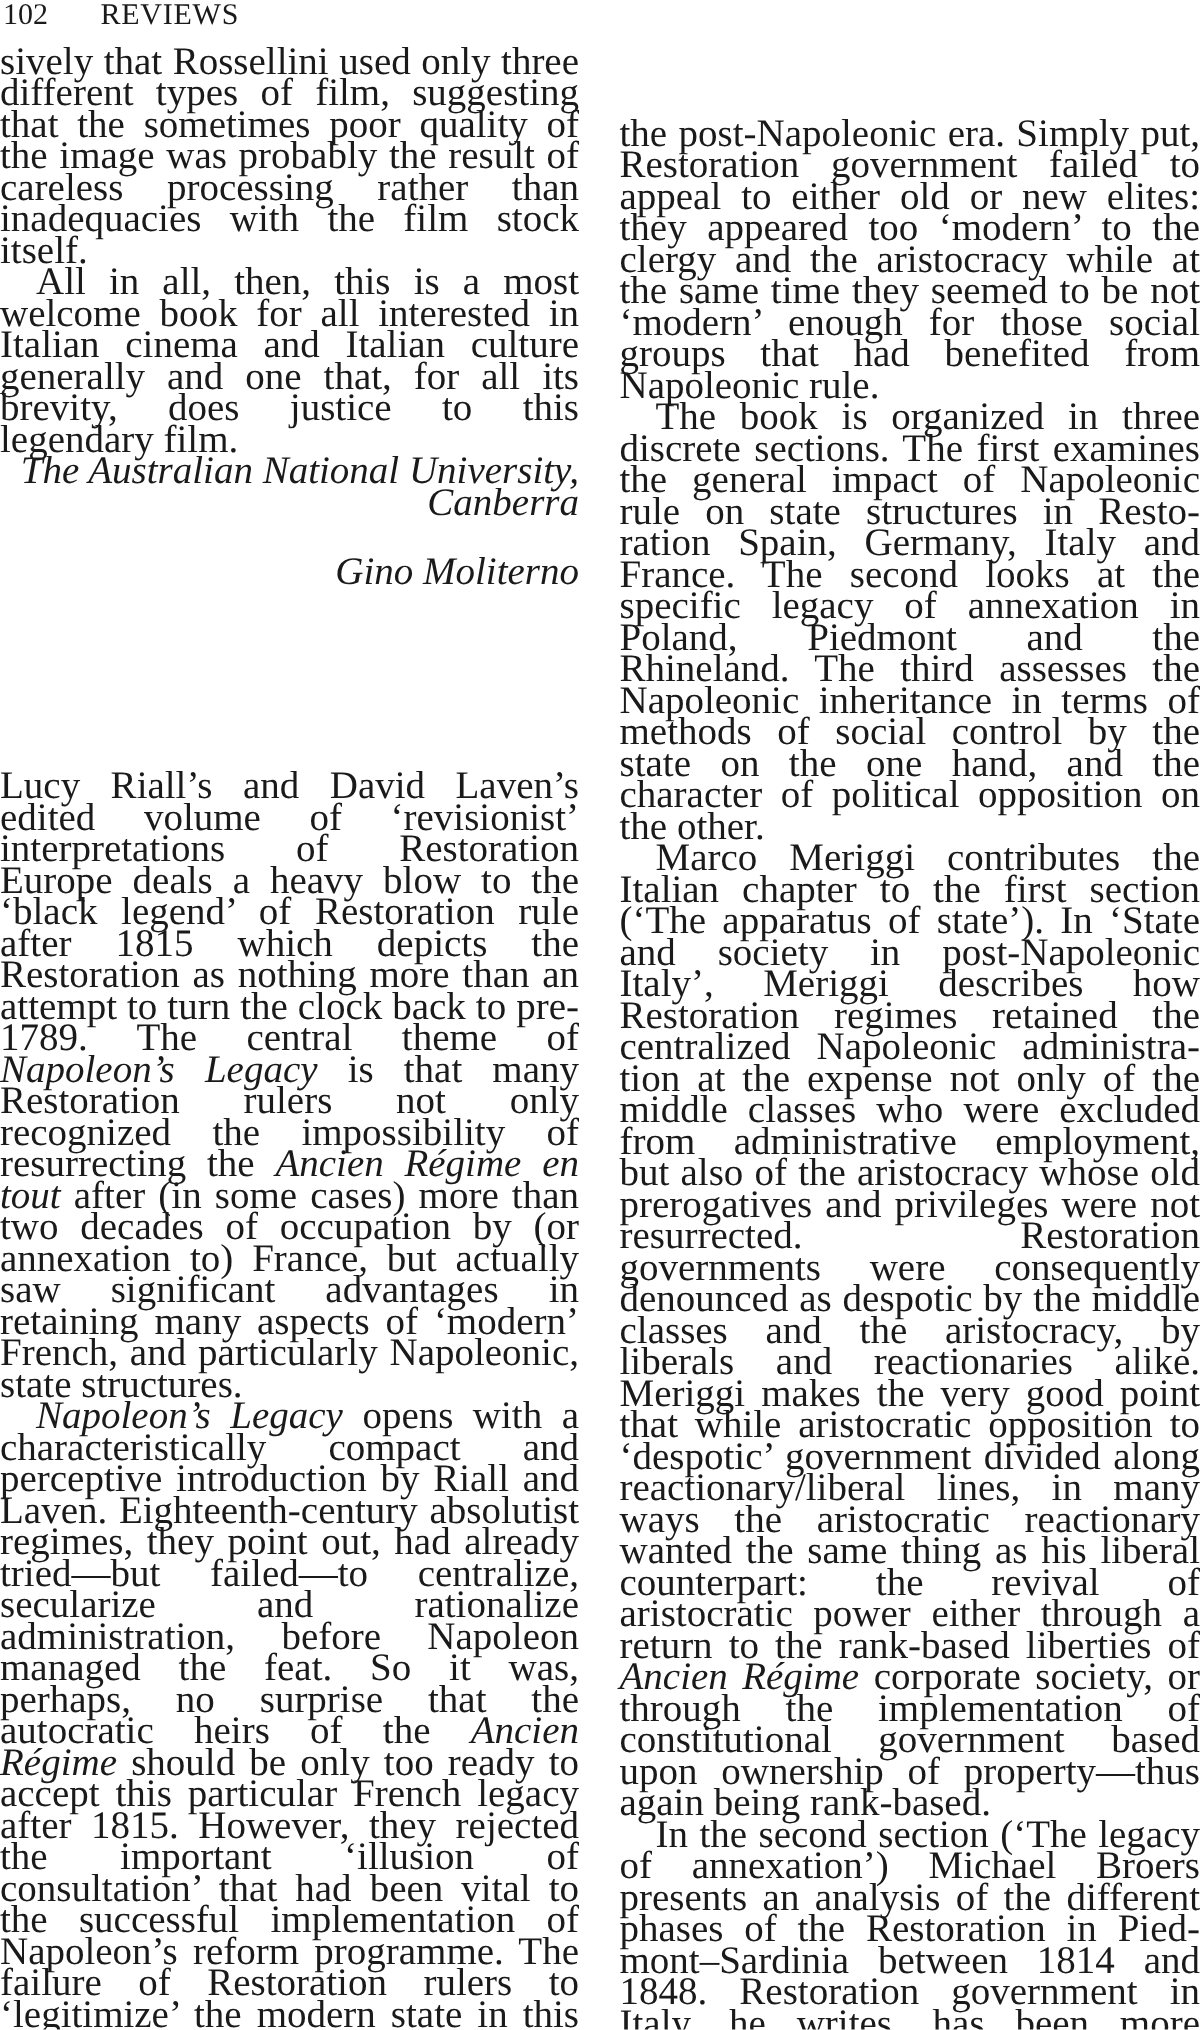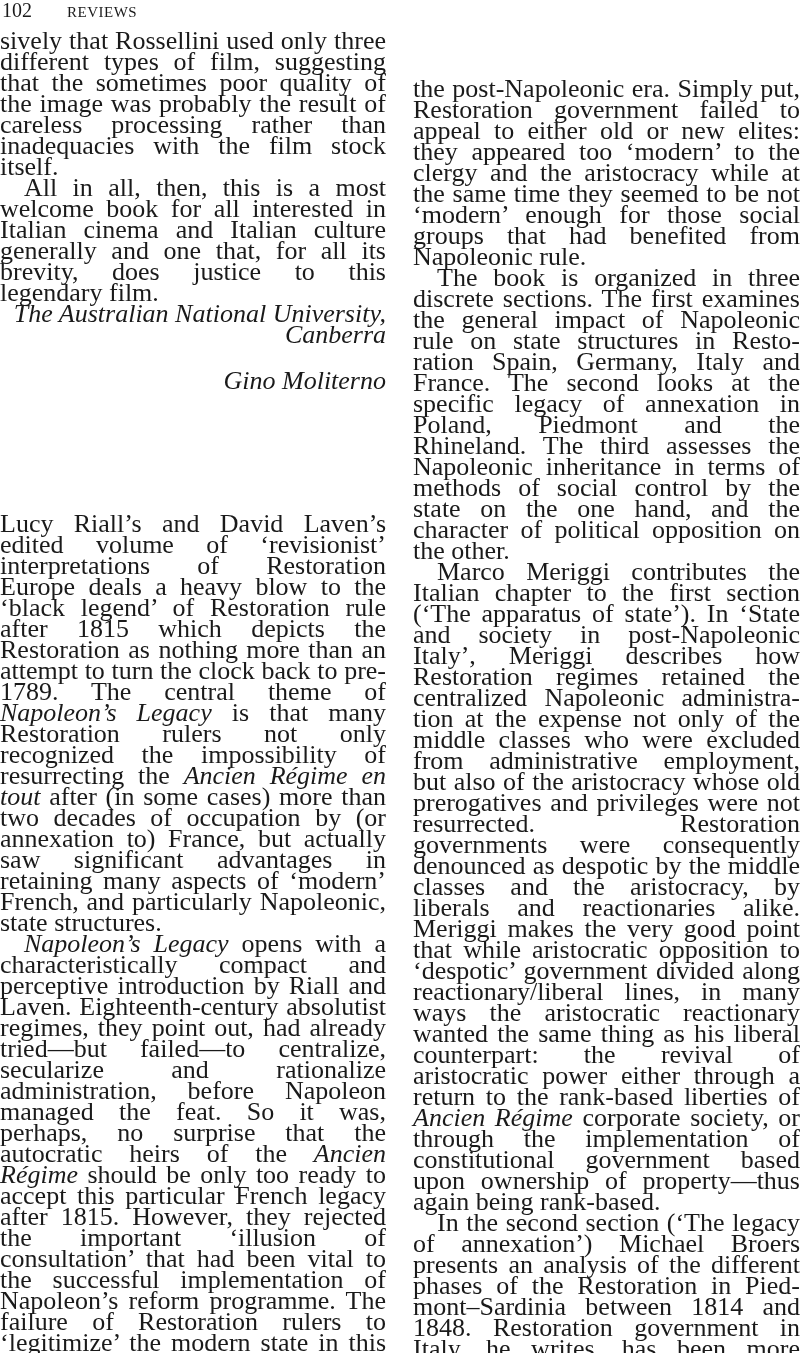--- a/index.html
+++ b/index.html
@@ -6,21 +6,21 @@
   body {
     width: 800px; height: 1353px; overflow: hidden; position: relative;
     font-family: "Liberation Serif", "DejaVu Serif", serif;
     color: #1a1a1a;
   }
   .header {
     position: absolute; left: 2px; top: -2px; height: 28px;
     font-size: 20px; line-height: 24px; white-space: nowrap;
   }
   .header .pageno { display: inline-block; margin-right: 30px; }
-  .header .running { font-size: 15px; letter-spacing: 0.5px; font-variant: small-caps; }
+  .header .running { font-size: 20px; letter-spacing: 0.5px; font-variant: small-caps; }
   .col {
     position: absolute; top: 30px; font-size: 26px; line-height: 21px;
     text-align: justify; hyphens: manual;
   }
   .col.left { left: 0px; width: 386px; }
   .col.right { left: 413px; width: 387px; margin-top: 48px; }
   .col p { margin: 0; }
   .col p.indent { text-indent: 24px; }
   .col p.noindent { text-indent: 0; }
   .sig { text-align: right; font-style: italic; margin: 0; }

